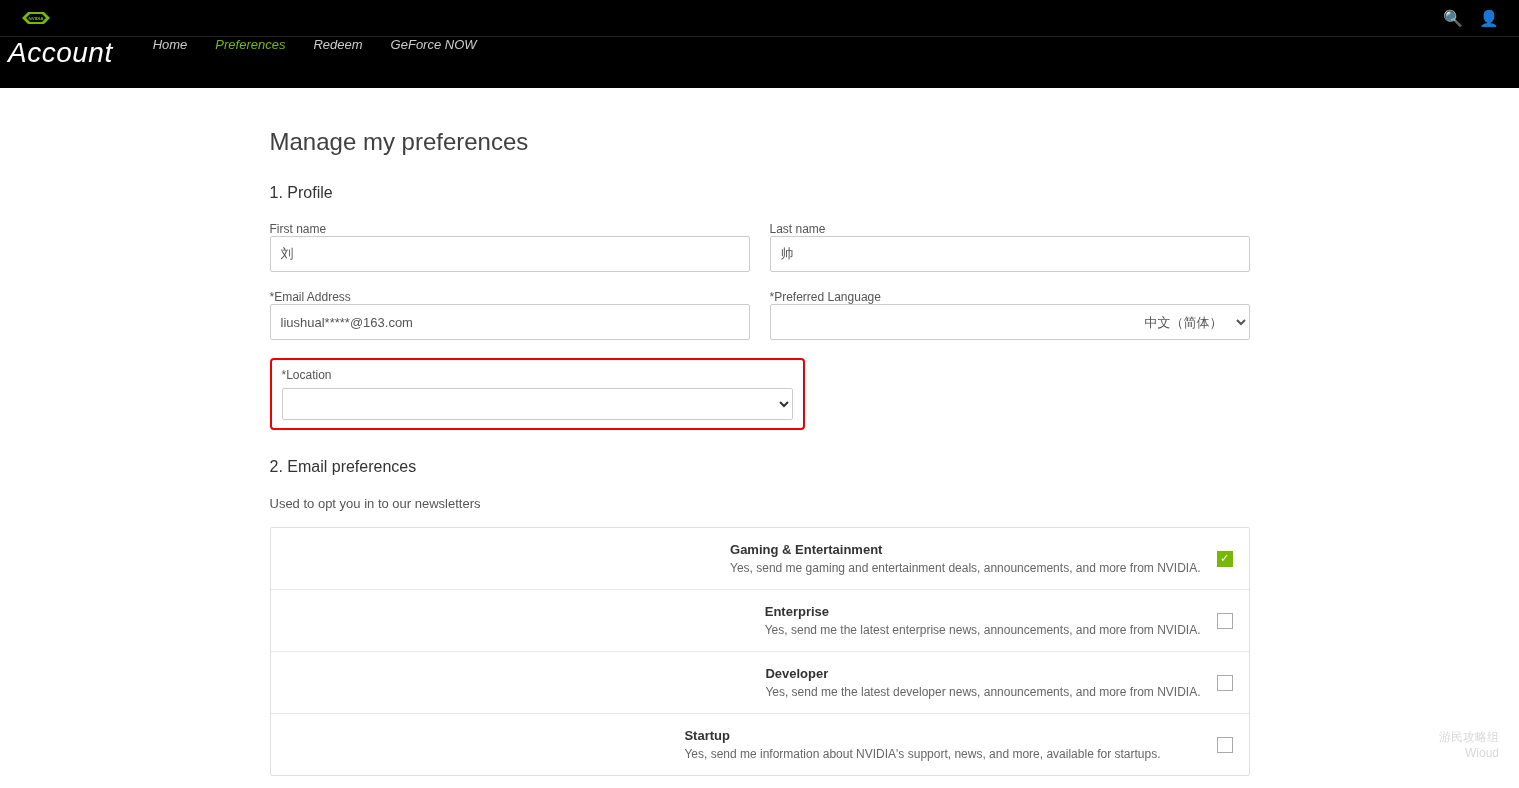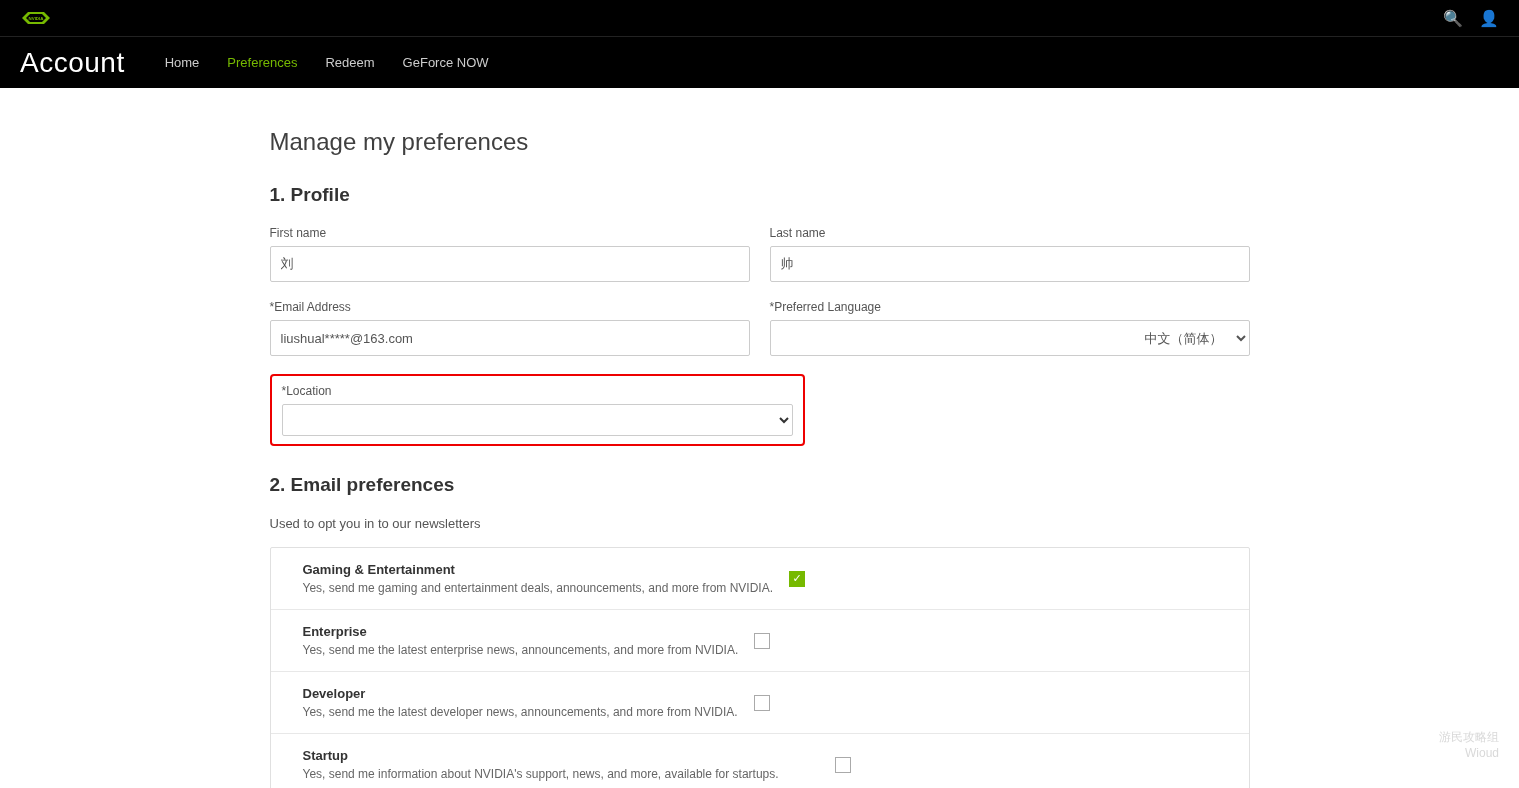--- a/index.html
+++ b/index.html
@@ -31,24 +31,25 @@
     .top-bar-icons span {
       color: #fff;
       font-size: 16px;
       cursor: pointer;
     }
 
     
     .nav-bar {
       background: #000;
       border-top: 1px solid #222;
-      padding: 0 20px;
-      display: flex;
-      align-items: center;
+      padding: 0 8px;
+      display: flex;
+      align-items: flex-start;
       height: 52px;
+      font-style: italic;
     }
     .page-title {
       color: #fff;
       font-size: 28px;
       font-weight: 300;
       margin-right: 40px;
       letter-spacing: 0.5px;
     }
     .nav-links {
       display: flex;
@@ -73,37 +74,36 @@
     }
 
     .section-title {
       font-size: 24px;
       font-weight: 400;
       color: #404040;
       margin-bottom: 28px;
     }
 
     .subsection-title {
-      font-size: 19px;
-      font-weight: 700;
+      font-size: 16px;
+      font-weight: 400;
       color: #333;
       margin-bottom: 20px;
       margin-top: 22px;
     }
 
     .form-row {
       display: flex;
       gap: 20px;
       margin-bottom: 18px;
     }
     .form-group {
       flex: 1;
       display: flex;
       flex-direction: column;
-      gap: 6px;
     }
     .form-group label {
       font-size: 12px;
       color: #555;
     }
     .form-group input,
     .form-group select {
       border: 1px solid #ccc;
       border-radius: 2px;
       padding: 8px 10px;
@@ -156,22 +156,22 @@
     }
 
     .pref-card {
       border: 1px solid #e0e0e0;
       border-radius: 2px;
       margin-bottom: 0;
     }
     .pref-item {
       display: flex;
       align-items: center;
-      justify-content: flex-start;
-      padding: 14px 32px;
+      justify-content: flex-end;
+      padding: 14px 16px;
       border-bottom: 1px solid #e8e8e8;
     }
     .pref-item:last-child {
       border-bottom: none;
       gap: 40px;
     }
     .pref-item-text {}
     .pref-item-title {
       font-size: 13px;
       font-weight: 600;

